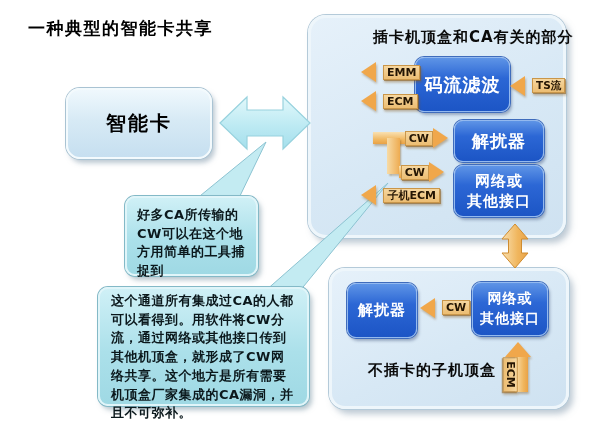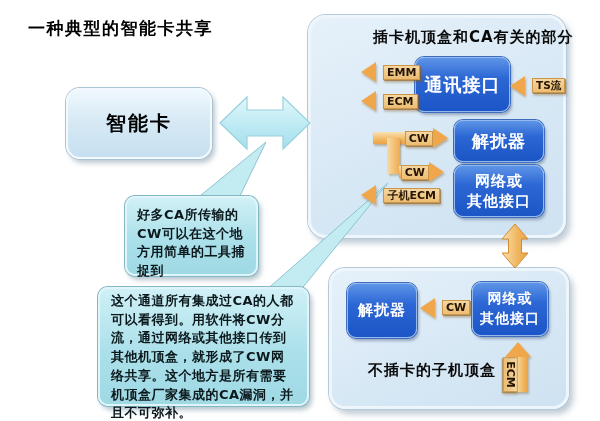--- a/index.html
+++ b/index.html
@@ -116,21 +116,21 @@
       </linearGradient>
     </defs>
     <polygon points="2,28 29,2 29,15 65,15 65,2 92,28 65,54 65,41 29,41 29,54" fill="url(#cyg)" stroke="#98d2de" stroke-width="1.2"></polygon>
   </svg>
 
   <div class="abs panel" style="left:308px;top:15px;width:252px;height:217px"></div>
   <div class="abs panel-title" style="left:373px;top:28px">插卡机顶盒和CA有关的部分</div>
 
 
   <div class="abs bluebox" style="left:415px;top:57px;width:93px;height:53px;font-size:18px">
-    <span>通讯接口</span>
+    <span>码流滤波</span>
   </div>
 
   <div class="abs arw left" style="left:361px;top:62px;width:48px;height:20px">
     <span class="head"></span>
     <span class="body">
       <span class="albl">EMM</span>
     </span>
   </div>
 
   <div class="abs arw left" style="left:361px;top:91px;width:48px;height:20px">

